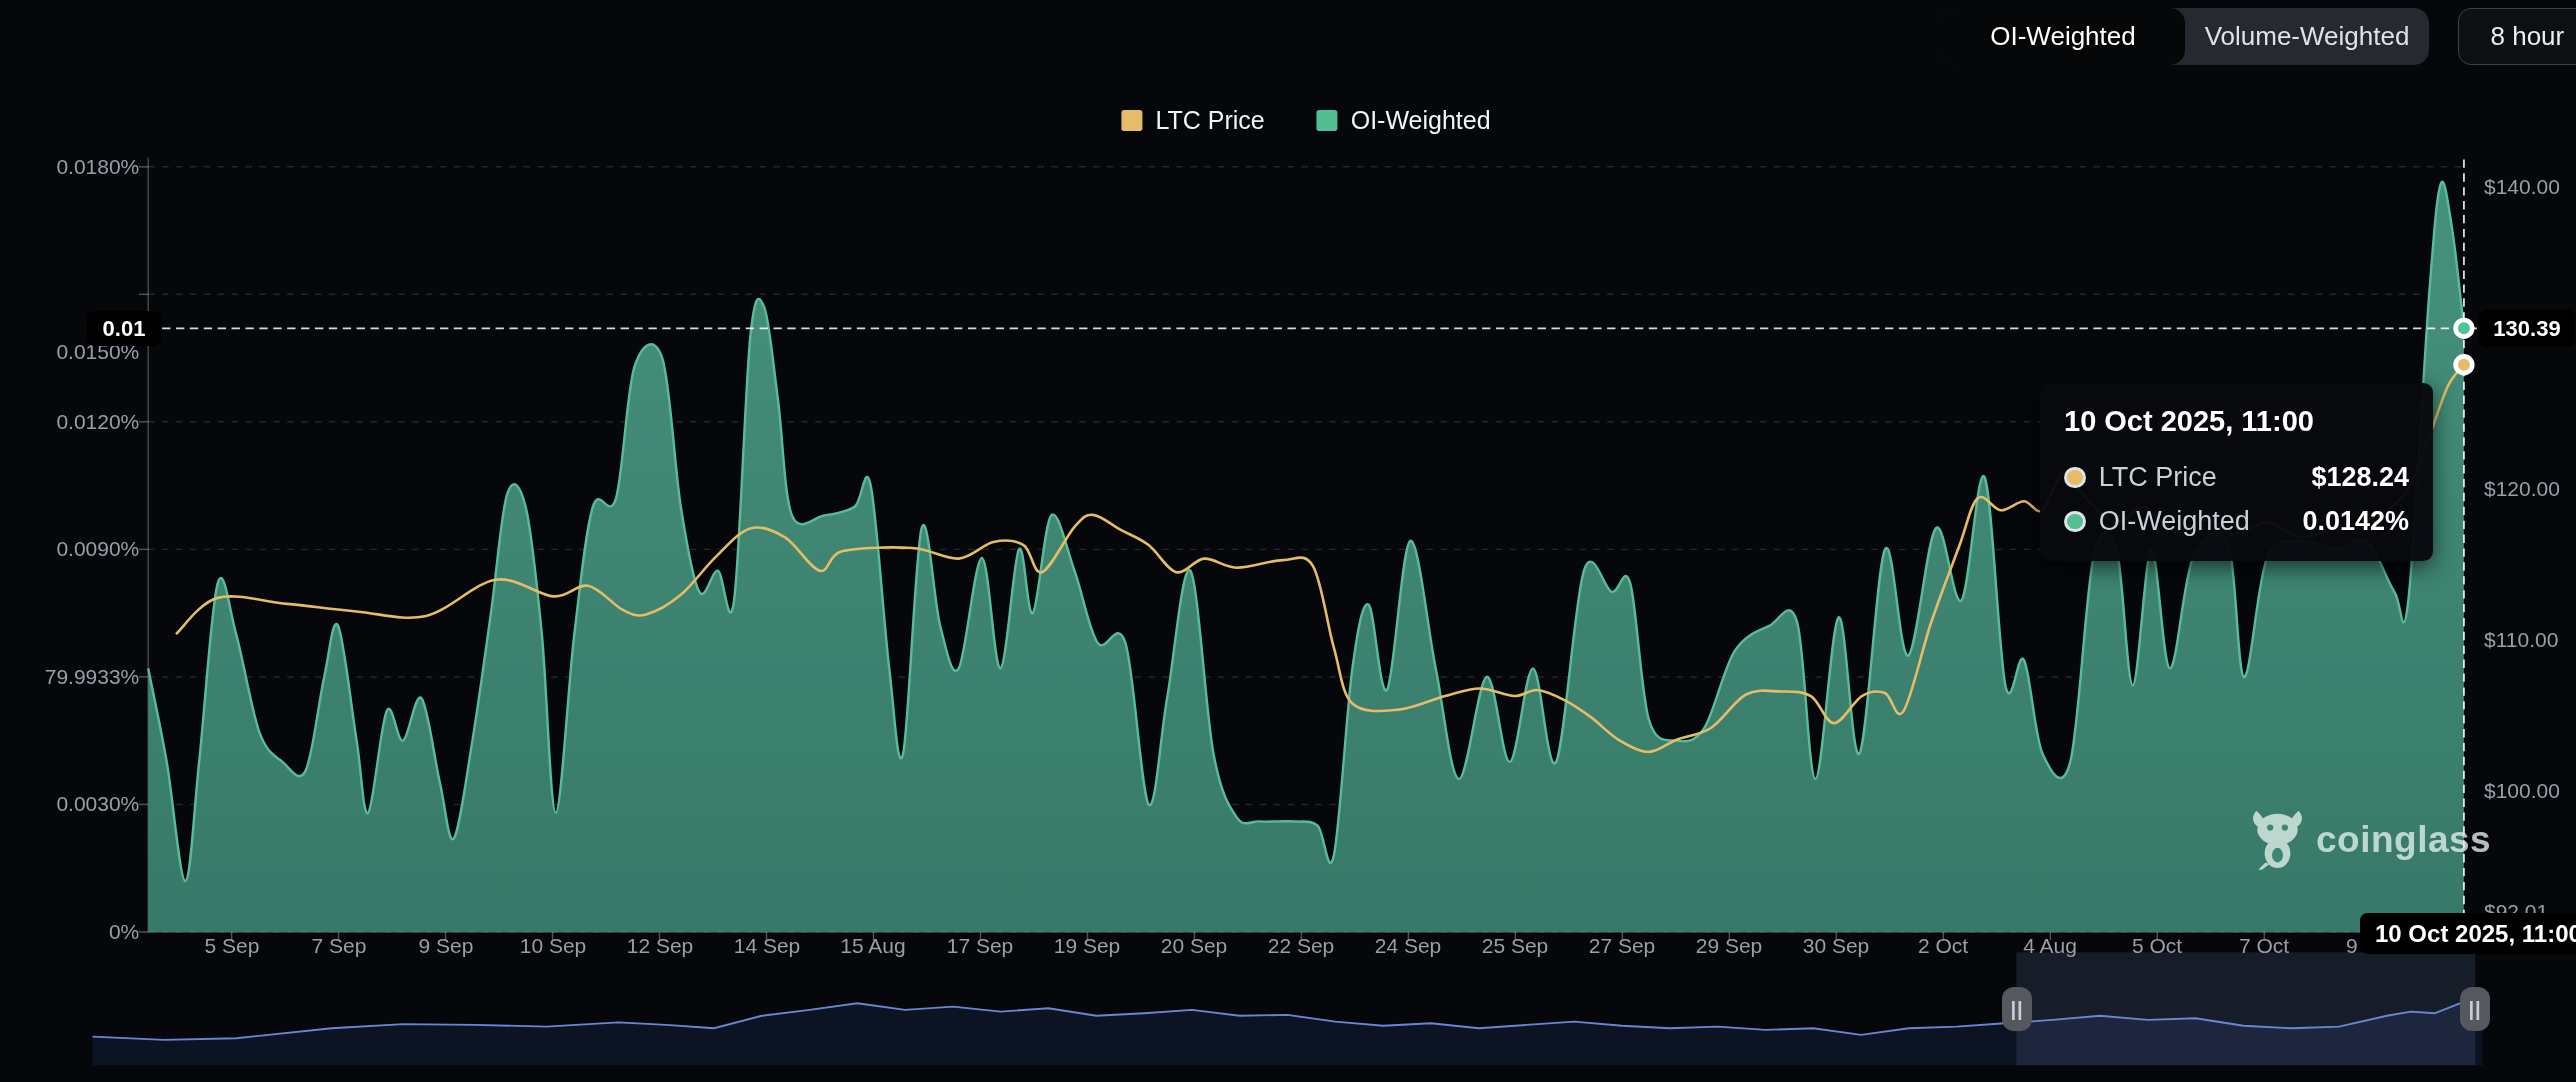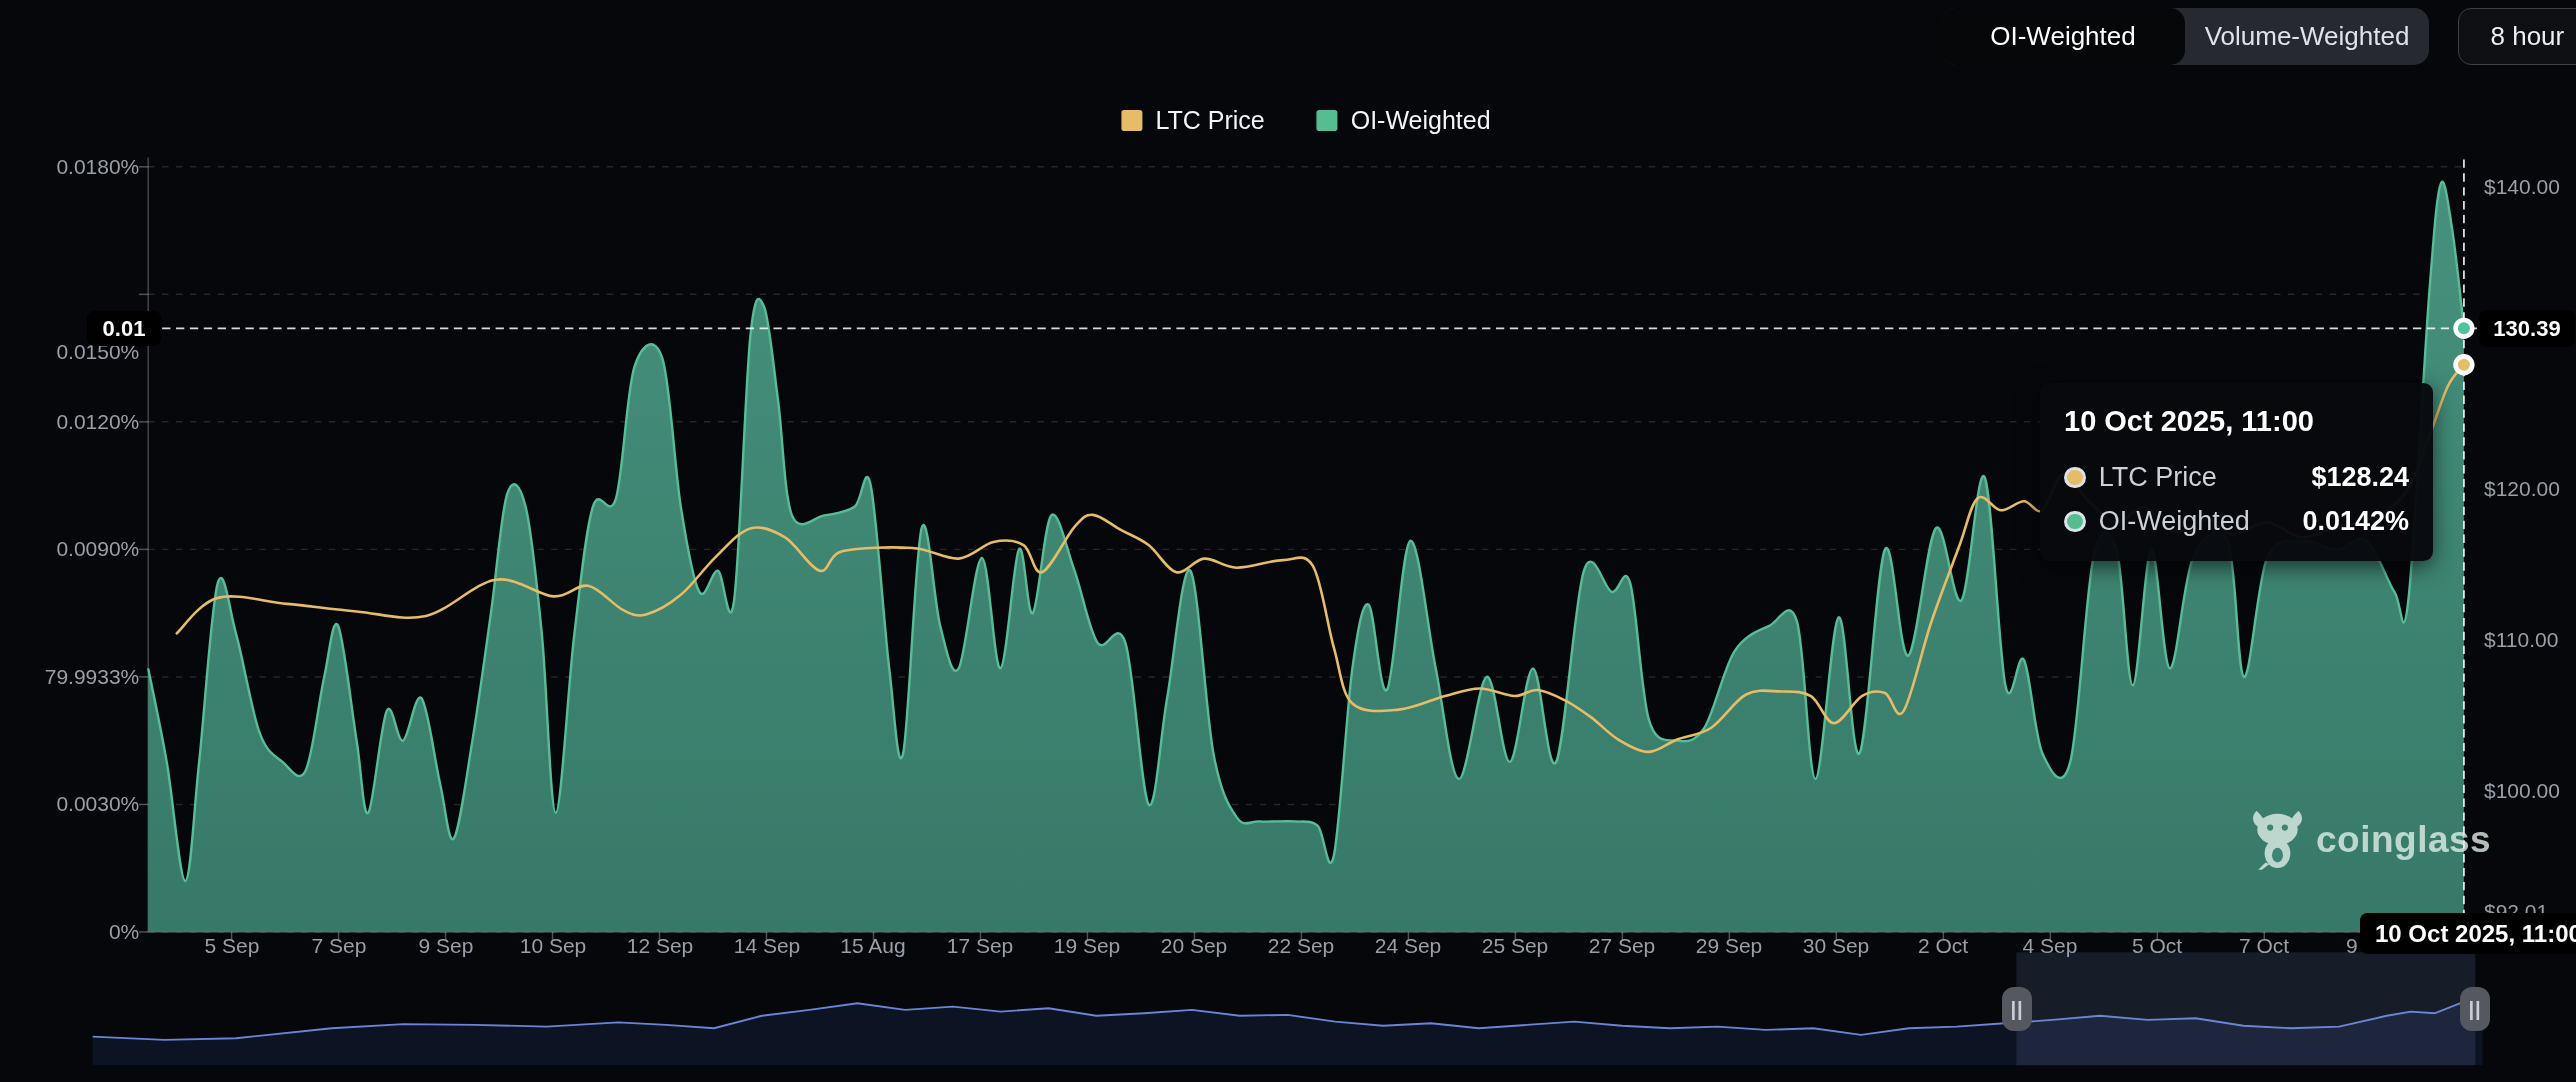--- a/index.html
+++ b/index.html
@@ -155,21 +155,21 @@
       <div class="xlab abs" style="left: 980px;">17 Sep</div>
       <div class="xlab abs" style="left: 1087px;">19 Sep</div>
       <div class="xlab abs" style="left: 1194px;">20 Sep</div>
       <div class="xlab abs" style="left: 1301px;">22 Sep</div>
       <div class="xlab abs" style="left: 1408px;">24 Sep</div>
       <div class="xlab abs" style="left: 1515px;">25 Sep</div>
       <div class="xlab abs" style="left: 1622px;">27 Sep</div>
       <div class="xlab abs" style="left: 1729px;">29 Sep</div>
       <div class="xlab abs" style="left: 1836px;">30 Sep</div>
       <div class="xlab abs" style="left: 1943px;">2 Oct</div>
-      <div class="xlab abs" style="left: 2050px;">4 Sep</div>
+      <div class="xlab abs" style="left: 2050px;">4 Aug</div>
       <div class="xlab abs" style="left: 2157px;">5 Oct</div>
       <div class="xlab abs" style="left: 2264px;">7 Oct</div>
       <div class="xlab abs" style="left: 2371px;">9 Oct</div>
     </div>
 
   <div id="pill-left" class="pill abs" style="top: 311px;">0.01</div>
   <div id="pill-right" class="pill abs" style="top: 310px;">130.39</div>
   <div id="pill-date" class="pill abs">10 Oct 2025, 11:00</div>
 
   <div id="watermark" class="abs">

